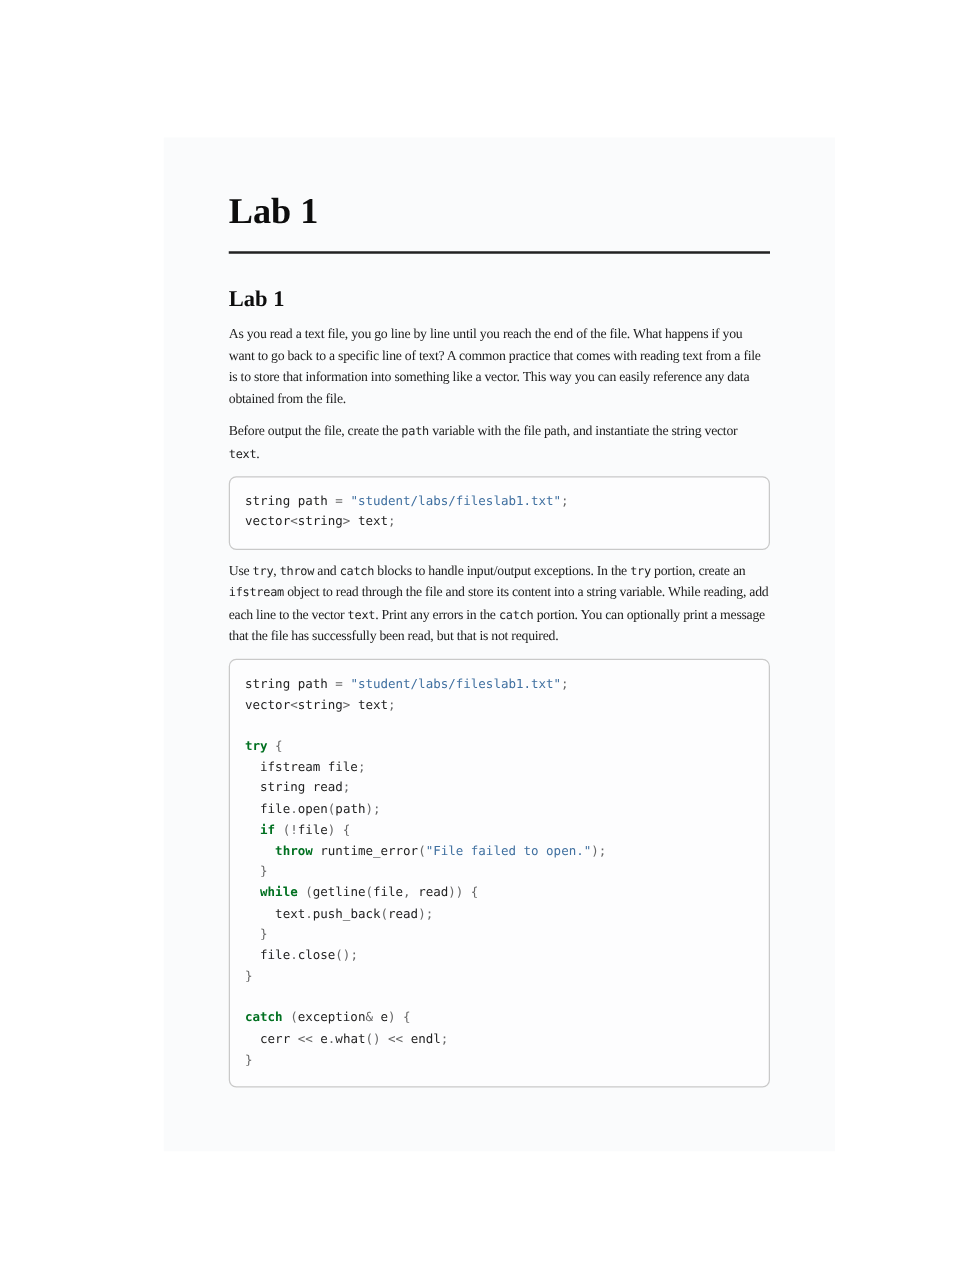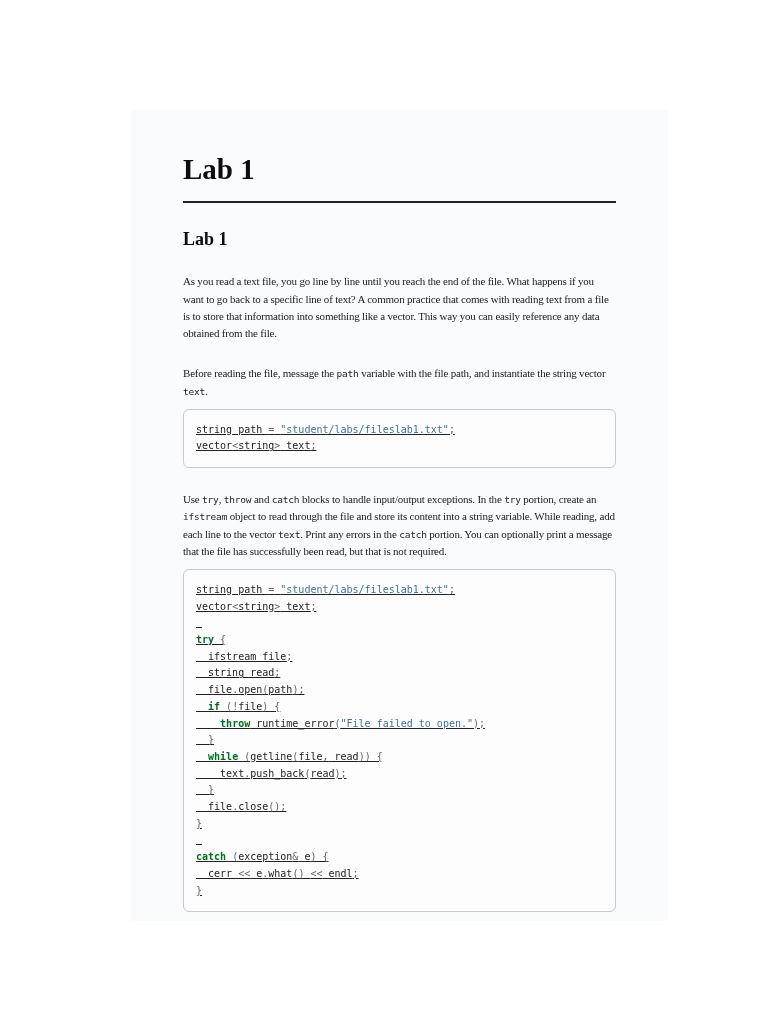--- a/index.html
+++ b/index.html
@@ -35,21 +35,21 @@
     margin: 15px 0 0 0;
   }
   .section-heading {
     margin: 26px 0 0 0;
     font-size: 18px;
     font-weight: bold;
     color: #0d0d0d;
     line-height: 1.2;
   }
   .para {
-    margin: 23px 0 0 0;
+    margin: 9px 0 0 0;
     font-size: 11px;
     letter-spacing: -0.2px;
     line-height: 17.2px;
     color: #212121;
   }
   .inline-code {
     font-family: "DejaVu Sans Mono", monospace;
     font-size: 9.5px;
     letter-spacing: -0.2px;
     color: #222222;
@@ -60,31 +60,31 @@
     border-radius: 6px;
     background: #fdfdfe;
     padding: 12px 12px;
     font-family: "DejaVu Sans Mono", monospace;
     font-size: 10px;
     line-height: 16.7px;
     color: #222222;
     white-space: pre;
     overflow: hidden;
   }
-  .code-line { min-height: 16.7px; text-decoration: underline; }
+  .code-line { min-height: 16.7px; }
   .tok-n { color: #222222; }
   .tok-k { color: #007020; font-weight: bold; }
   .tok-s { color: #4070a0; }
   .tok-o { color: #666666; }
 </style>
 </head>
 <body>
 
 <div class="page">
   <h1 class="doc-title">Lab 1</h1>
   <hr class="title-rule">
   <h2 class="section-heading">Lab 1</h2>
   <p class="para"><span>As you read a text file, you go line by line until you reach the end of the file. What happens if you want to go back to a specific line of text? A common practice that comes with reading text from a file is to store that information into something like a vector. This way you can easily reference any data obtained from the file.</span></p>
-  <p class="para"><span>Before reading the file, message the </span><code class="inline-code">path</code><span> variable with the file path, and instantiate the string vector </span><code class="inline-code">text</code><span>.</span></p>
+  <p class="para"><span>Before output the file, create the </span><code class="inline-code">path</code><span> variable with the file path, and instantiate the string vector </span><code class="inline-code">text</code><span>.</span></p>
   <pre class="code-block"><div class="code-line"><span class="tok-n">string path </span><span class="tok-o">=</span><span class="tok-n"> </span><span class="tok-s">"student/labs/fileslab1.txt"</span><span class="tok-o">;</span></div><div class="code-line"><span class="tok-n">vector</span><span class="tok-o">&lt;</span><span class="tok-n">string</span><span class="tok-o">&gt;</span><span class="tok-n"> text</span><span class="tok-o">;</span></div></pre>
   <p class="para"><span>Use </span><code class="inline-code">try</code><span>, </span><code class="inline-code">throw</code><span> and </span><code class="inline-code">catch</code><span> blocks to handle input/output exceptions. In the </span><code class="inline-code">try</code><span> portion, create an </span><code class="inline-code">ifstream</code><span> object to read through the file and store its content into a string variable. While reading, add each line to the vector </span><code class="inline-code">text</code><span>. Print any errors in the </span><code class="inline-code">catch</code><span> portion. You can optionally print a message that the file has successfully been read, but that is not required.</span></p>
   <pre class="code-block"><div class="code-line"><span class="tok-n">string path </span><span class="tok-o">=</span><span class="tok-n"> </span><span class="tok-s">"student/labs/fileslab1.txt"</span><span class="tok-o">;</span></div><div class="code-line"><span class="tok-n">vector</span><span class="tok-o">&lt;</span><span class="tok-n">string</span><span class="tok-o">&gt;</span><span class="tok-n"> text</span><span class="tok-o">;</span></div><div class="code-line">&nbsp;</div><div class="code-line"><span class="tok-k">try</span><span class="tok-o"> {</span></div><div class="code-line"><span class="tok-n">  ifstream file</span><span class="tok-o">;</span></div><div class="code-line"><span class="tok-n">  string read</span><span class="tok-o">;</span></div><div class="code-line"><span class="tok-n">  file</span><span class="tok-o">.</span><span class="tok-n">open</span><span class="tok-o">(</span><span class="tok-n">path</span><span class="tok-o">);</span></div><div class="code-line"><span class="tok-n">  </span><span class="tok-k">if</span><span class="tok-o"> (!</span><span class="tok-n">file</span><span class="tok-o">) {</span></div><div class="code-line"><span class="tok-n">    </span><span class="tok-k">throw</span><span class="tok-n"> runtime_error</span><span class="tok-o">(</span><span class="tok-s">"File failed to open."</span><span class="tok-o">);</span></div><div class="code-line"><span class="tok-o">  }</span></div><div class="code-line"><span class="tok-n">  </span><span class="tok-k">while</span><span class="tok-o"> (</span><span class="tok-n">getline</span><span class="tok-o">(</span><span class="tok-n">file</span><span class="tok-o">,</span><span class="tok-n"> read</span><span class="tok-o">)) {</span></div><div class="code-line"><span class="tok-n">    text</span><span class="tok-o">.</span><span class="tok-n">push_back</span><span class="tok-o">(</span><span class="tok-n">read</span><span class="tok-o">);</span></div><div class="code-line"><span class="tok-o">  }</span></div><div class="code-line"><span class="tok-n">  file</span><span class="tok-o">.</span><span class="tok-n">close</span><span class="tok-o">();</span></div><div class="code-line"><span class="tok-o">}</span></div><div class="code-line">&nbsp;</div><div class="code-line"><span class="tok-k">catch</span><span class="tok-o"> (</span><span class="tok-n">exception</span><span class="tok-o">&amp;</span><span class="tok-n"> e</span><span class="tok-o">) {</span></div><div class="code-line"><span class="tok-n">  cerr </span><span class="tok-o">&lt;&lt;</span><span class="tok-n"> e</span><span class="tok-o">.</span><span class="tok-n">what</span><span class="tok-o">() </span><span class="tok-o">&lt;&lt;</span><span class="tok-n"> endl</span><span class="tok-o">;</span></div><div class="code-line"><span class="tok-o">}</span></div></pre>
 </div>
 
 </body></html>

